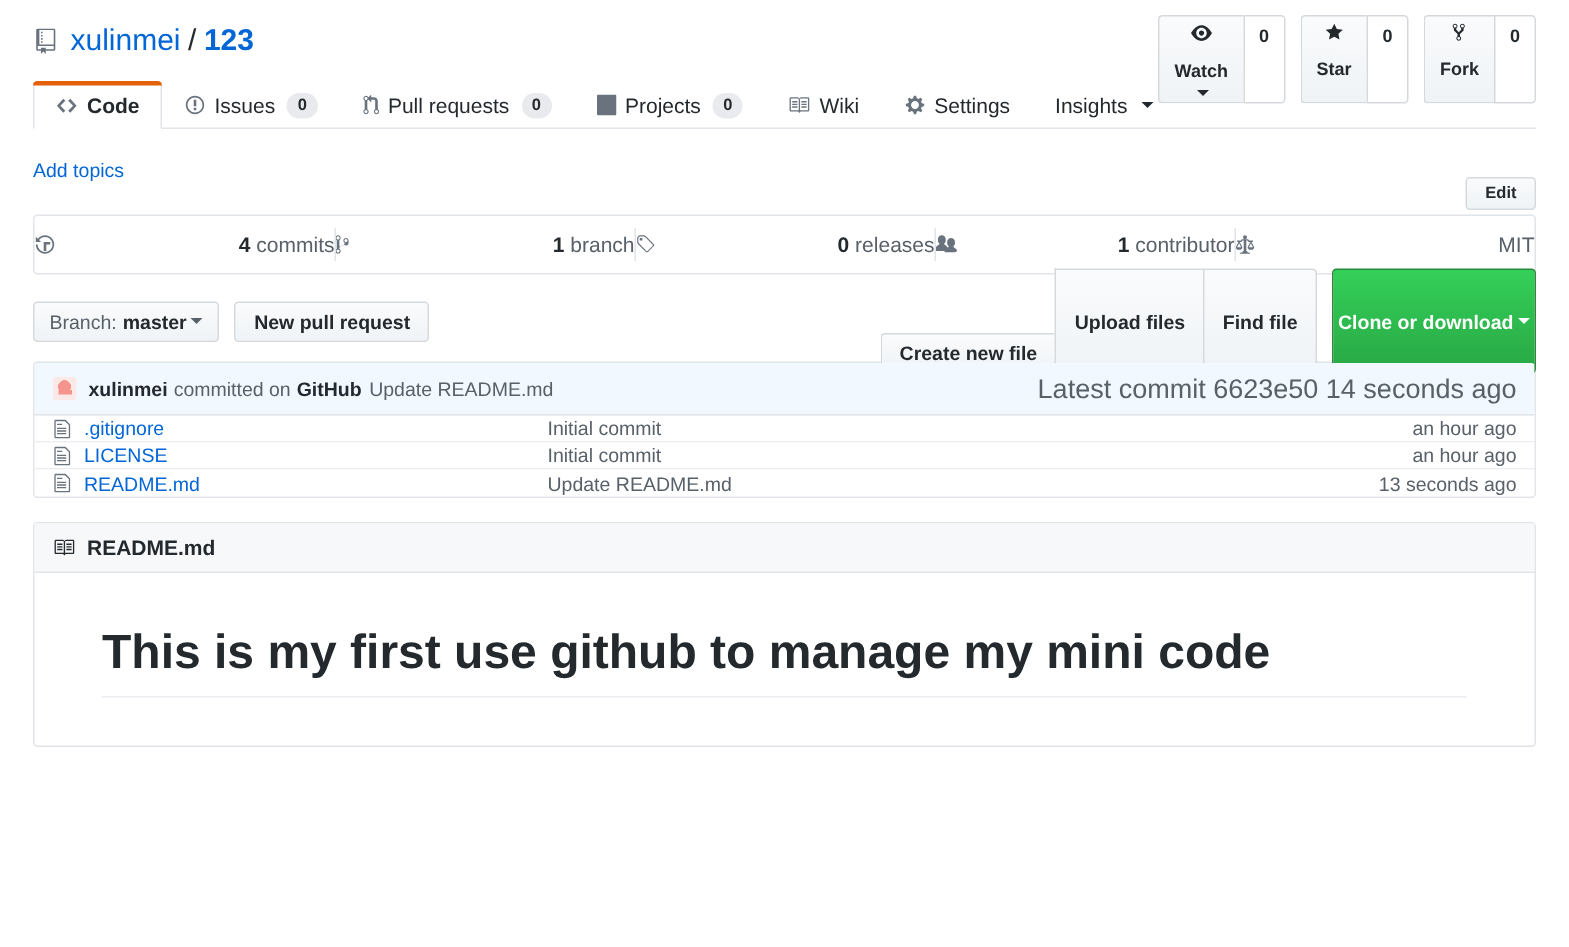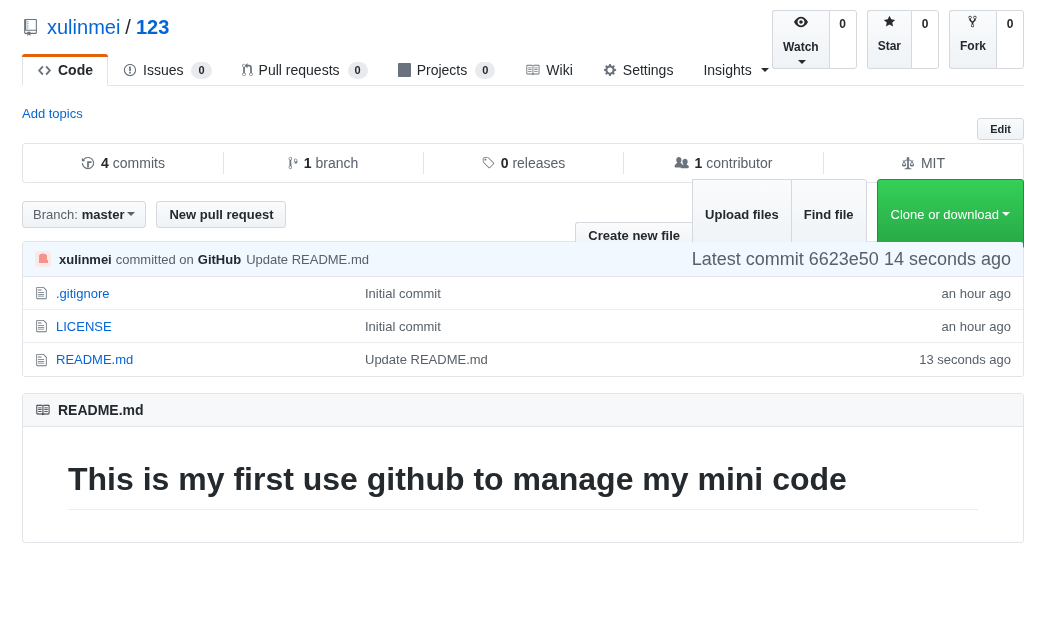--- a/index.html
+++ b/index.html
@@ -74,21 +74,21 @@
     border-radius:3px; font-size:11px; font-weight:700; color:#24292e;
     padding:4px 12px; cursor:pointer;
   }
 
   
   .numbers {
     margin-top:22px; border:1px solid #e1e4e8; border-radius:3px;
     display:flex; background:#fff; height:40px;
   }
   .num-item {
-    flex:1; display:flex; align-items:center; justify-content:center; gap:6px;
+    flex:1; display:flex; align-items:center; justify-content:space-between; gap:6px;
     font-size:14px; color:#586069; cursor:pointer; position:relative;
   }
   .num-item + .num-item:before {
     content:""; position:absolute; left:0; top:8px; bottom:8px; width:1px; background:#e1e4e8;
   }
   .num-item .ico { color:#6a737d; display:inline-flex; }
   .num-item b { color:#24292e; font-weight:700; }
 
   
   .filebar { margin-top:16px; display:flex; align-items:center; position:relative; height:30px; }
@@ -106,21 +106,21 @@
   .filebar-right { position:absolute; right:0; display:flex; align-items:stretch; }
   .seg {
     background:linear-gradient(#fafbfc,#eff3f6); border:1px solid #d5d9dd;
     font-size:13px; font-weight:700; color:#24292e; padding:5px 12px; cursor:pointer;
     border-right:none;
   }
   .seg:first-child { border-radius:3px 0 0 3px;margin-top:43px; }
   .seg:nth-child(3) { border-radius:0 3px 3px 0; border-right:1px solid #d5d9dd; }
   .clone-btn {
     margin-left:10px; background:linear-gradient(#34d058,#28a745); border:1px solid #2a8a3c;
-    border-radius:3px; color:#fff; font-size:13px; font-weight:400; padding:5px 13px;
+    border-radius:3px; color:#fff; font-size:13px; font-weight:700; padding:5px 3px;
     display:inline-flex; align-items:center; cursor:pointer;
   }
 
   
   .filebox { margin-top:12px; border:1px solid #e1e4e8; border-radius:3px; overflow:hidden; }
   .commit-row {
     background:#f1f8ff; border-bottom:1px solid #e1e4e8;
     padding:9px 12px; display:flex; align-items:center; font-size:13px; color:#586069;
     position:relative;
   }
@@ -136,21 +136,21 @@
   }
   .commit-author { color:#24292e; font-weight:600; }
   .commit-on { margin:0 4px; }
   .commit-gh { color:#24292e; font-weight:700; }
   .commit-msg { margin-left:5px; color:#586069; }
   .commit-latest { position:absolute; right:12px; color:#586069; font-size:18px; }
   .commit-sha { color:#586069; }
 
   .frow {
     display:flex; align-items:center; padding:7px 12px; font-size:13px;
-    border-bottom:1px solid #eaecef; background:#fff; height:33px;
+    border-bottom:1px solid #eaecef; background:#fff; height:18px;
   }
   .frow:last-child { border-bottom:none; }
   .fname { width:330px; display:flex; align-items:center; gap:8px; }
   .fname .ico { color:#6a737d; display:inline-flex; }
   .fname a { color:#0366d6; text-decoration:none; cursor:pointer; }
   .fmsg { flex:1; color:#586069; }
   .fage { color:#586069; text-align:right; white-space:nowrap; }
 
   
   .readme { margin-top:16px; border:1px solid #e1e4e8; border-radius:3px; background:#fff; }

